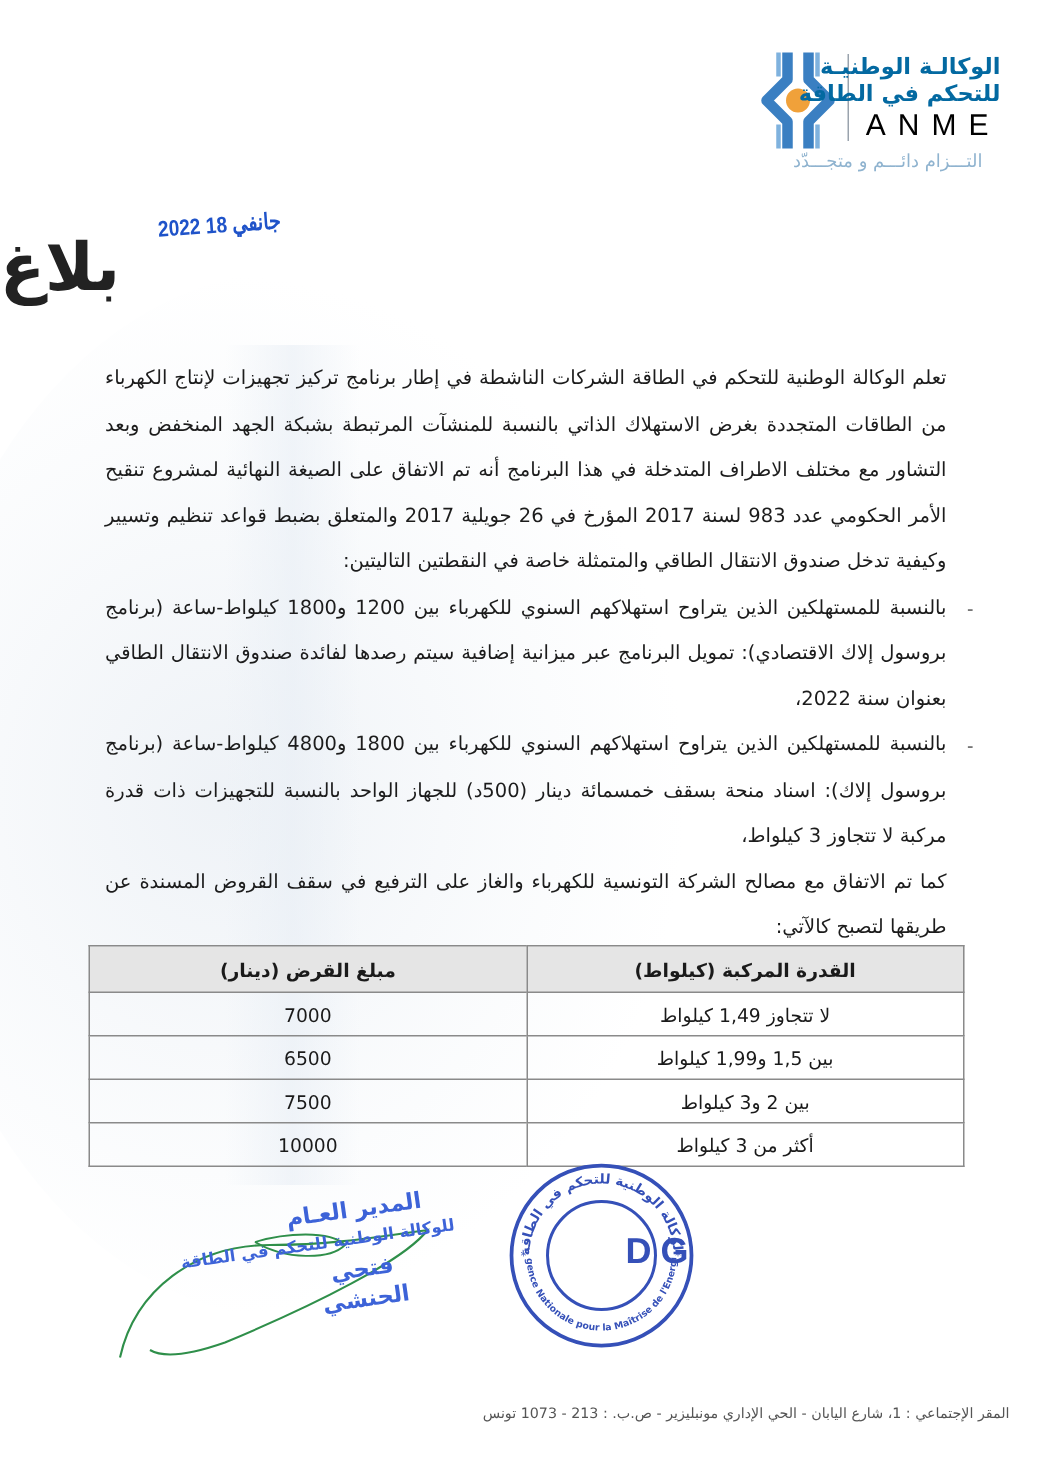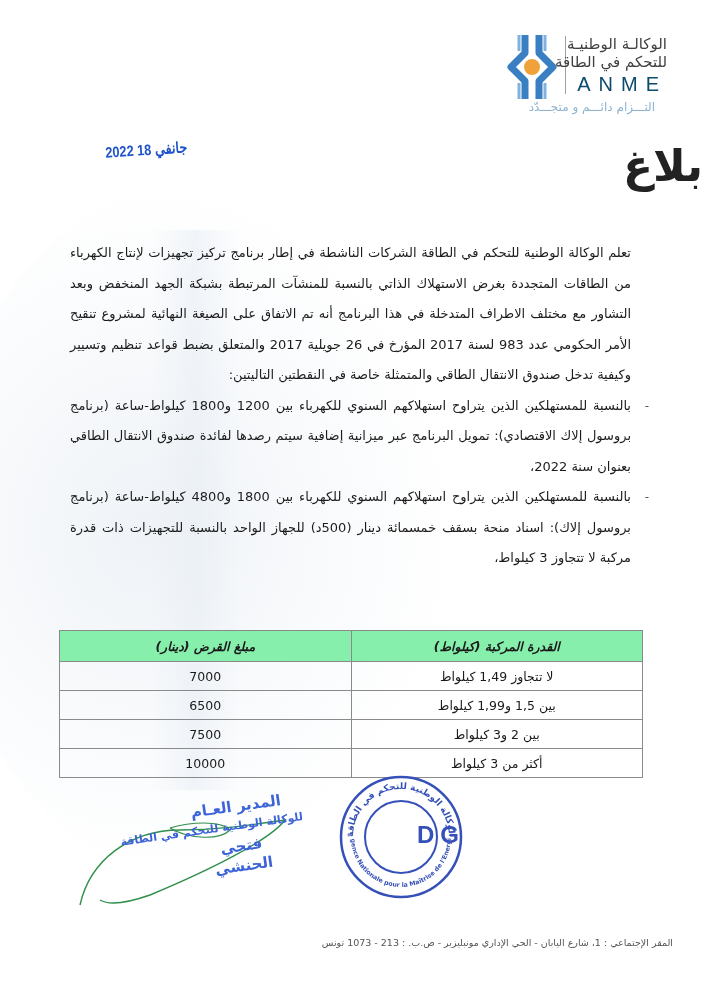--- a/index.html
+++ b/index.html
@@ -17,60 +17,60 @@
   }
   .wm-band {
     position: absolute; left: 150px; top: 230px; width: 90px; height: 560px;
     background: linear-gradient(90deg, rgba(235,240,246,0) 0%, rgba(232,238,245,0.6) 50%, rgba(235,240,246,0) 100%);
     pointer-events: none;
   }
   .logo { position: absolute; top: 30px; right: 36px; width: 170px; height: 90px; }
   .logo-mark { position: absolute; left: 8px; top: 3px; width: 54px; height: 68px; }
   .logo-divider { position: absolute; left: 68px; top: 6px; width: 1px; height: 58px; background: #9aa3ad; }
   .logo-ar1, .logo-ar2 {
-    position: absolute; right: 0; direction: rtl; font-weight: normal; color: #404040;
+    position: absolute; right: 0; direction: rtl; font-weight: bold; color: #0369a1;
     font-size: 15px; line-height: 16px; white-space: nowrap; text-align: right;
   }
   .logo-ar1 { top: 6px; }
   .logo-ar2 { top: 24px; }
   .logo-en {
     position: absolute; right: 0; top: 44px; font-family: "Liberation Sans", sans-serif;
-    font-size: 20px; letter-spacing: 8px; color: #0c4a6e; line-height: 20px;
+    font-size: 20px; letter-spacing: 8px; color: #000000; line-height: 20px;
   }
   .logo-slogan {
     position: absolute; right: 12px; top: 70px; direction: rtl; font-size: 12px;
     color: #8fb3cf; letter-spacing: 2px; white-space: nowrap;
   }
   .date-stamp {
     position: absolute; left: 98px; top: 141px; font-family: "Liberation Sans", sans-serif;
     font-weight: bold; color: #1f53c9; font-size: 15px; transform: rotate(-4deg) scaleX(0.85);
     letter-spacing: -0.5px; white-space: nowrap;
   }
   .title {
-    position: absolute; left: 0; right: 0; top: 140px; text-align: right; direction: rtl;
+    position: absolute; left: 0; right: 0; top: 153px; text-align: left; direction: rtl;
     font-family: "DejaVu Sans", sans-serif; font-weight: bold; font-size: 44px; color: #222;
   }
   .body-text {
     position: absolute; left: 70px; right: 72px; top: 238px; direction: rtl; text-align: justify;
     font-size: 13px; line-height: 30.5px; color: #1c1c1c;
   }
   .body-text p { margin: 0; }
   .bullets { margin: 0; padding: 0; list-style: none; }
   .bullets li { position: relative; padding-right: 0; margin: 0; }
   .bullet-dash {
     position: absolute; right: -18px; top: 0; color: #555; font-size: 12px;
   }
   .loan-table {
     position: absolute; left: 59px; top: 630px; width: 584px; border-collapse: collapse;
     direction: rtl; font-size: 12.5px;
   }
   .loan-table th, .loan-table td {
     border: 1px solid #8a8a8a; text-align: center; height: 28px; padding: 0;
   }
-  .loan-table th { background: #86efac; font-weight: bold; height: 30px; font-style: italic; }
+  .loan-table th { background: #e5e5e5; font-weight: bold; height: 30px; }
   .loan-table td.cap { width: 50%; }
   .signature {
     position: absolute; left: 175px; top: 796px; width: 130px; direction: rtl; text-align: center;
     color: #3d63d8; font-weight: bold; font-size: 15px; line-height: 20px;
     transform: rotate(-8deg);
   }
   .sig-line1, .sig-line2, .sig-line3, .sig-line4 { display: block; white-space: nowrap; }
   .sig-scribble { position: absolute; left: 70px; top: 800px; width: 250px; height: 110px; pointer-events: none; }
   .seal {
     position: absolute; left: 337px; top: 773px; width: 128px; height: 128px;
@@ -118,20 +118,21 @@
   <ul class="bullets">
     <li>
       <span class="bullet-dash">-</span>
       <span>بالنسبة للمستهلكين الذين يتراوح استهلاكهم السنوي للكهرباء بين 1200 و1800 كيلواط-ساعة (برنامج بروسول إلاك الاقتصادي): تمويل البرنامج عبر ميزانية إضافية سيتم رصدها لفائدة صندوق الانتقال الطاقي بعنوان سنة 2022،</span>
     </li>
     <li>
       <span class="bullet-dash">-</span>
       <span>بالنسبة للمستهلكين الذين يتراوح استهلاكهم السنوي للكهرباء بين 1800 و4800 كيلواط-ساعة (برنامج بروسول إلاك): اسناد منحة بسقف خمسمائة دينار (500د) للجهاز الواحد بالنسبة للتجهيزات ذات قدرة مركبة لا تتجاوز 3 كيلواط،</span>
     </li>
   </ul>
+  <p>كما تم الاتفاق مع مصالح الشركة التونسية للكهرباء والغاز على الترفيع في سقف القروض المسندة عن طريقها لتصبح كالآتي:</p>
 </div>
 
 <table class="loan-table">
   <thead>
     <tr>
       <th>القدرة المركبة (كيلواط)</th>
       <th>مبلغ القرض (دينار)</th>
     </tr>
   </thead>
   <tbody>

